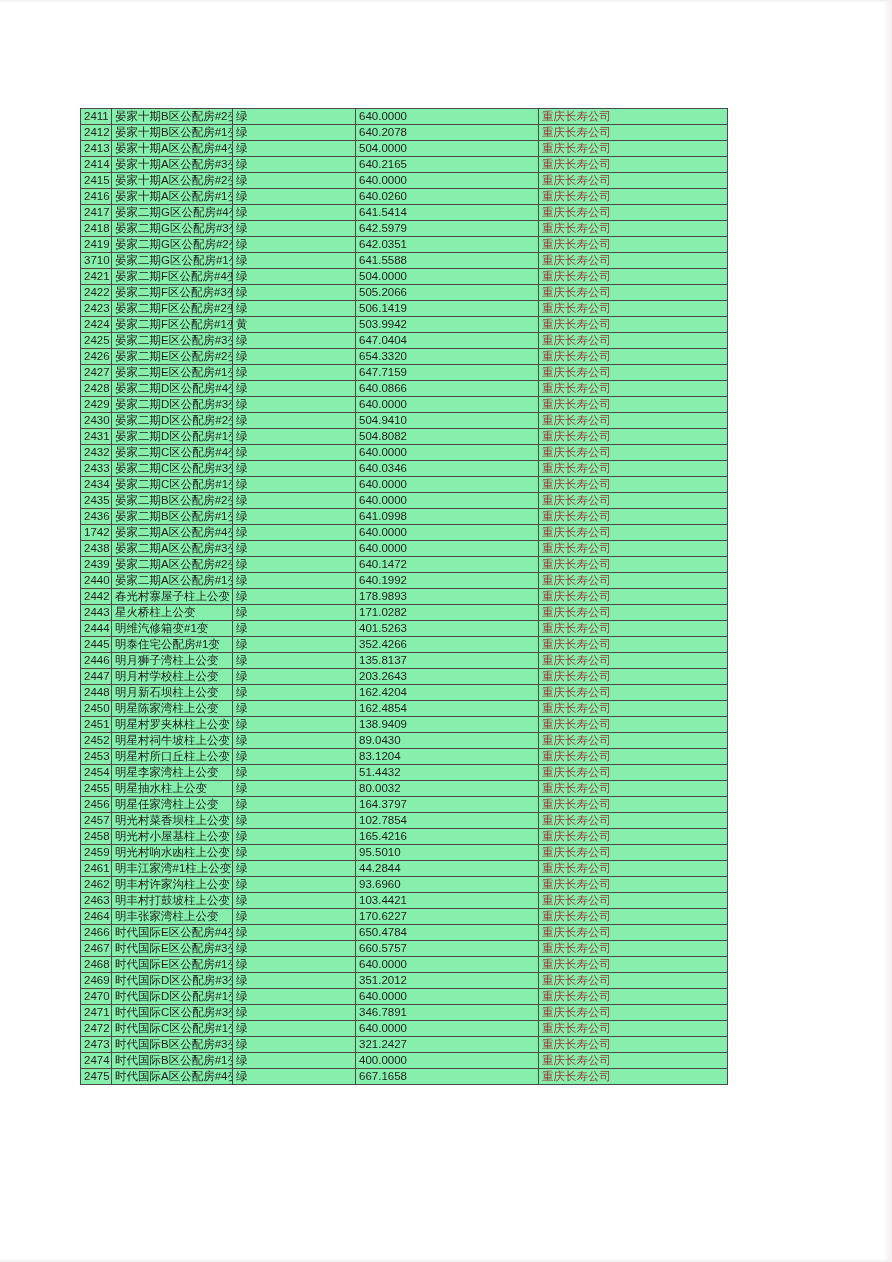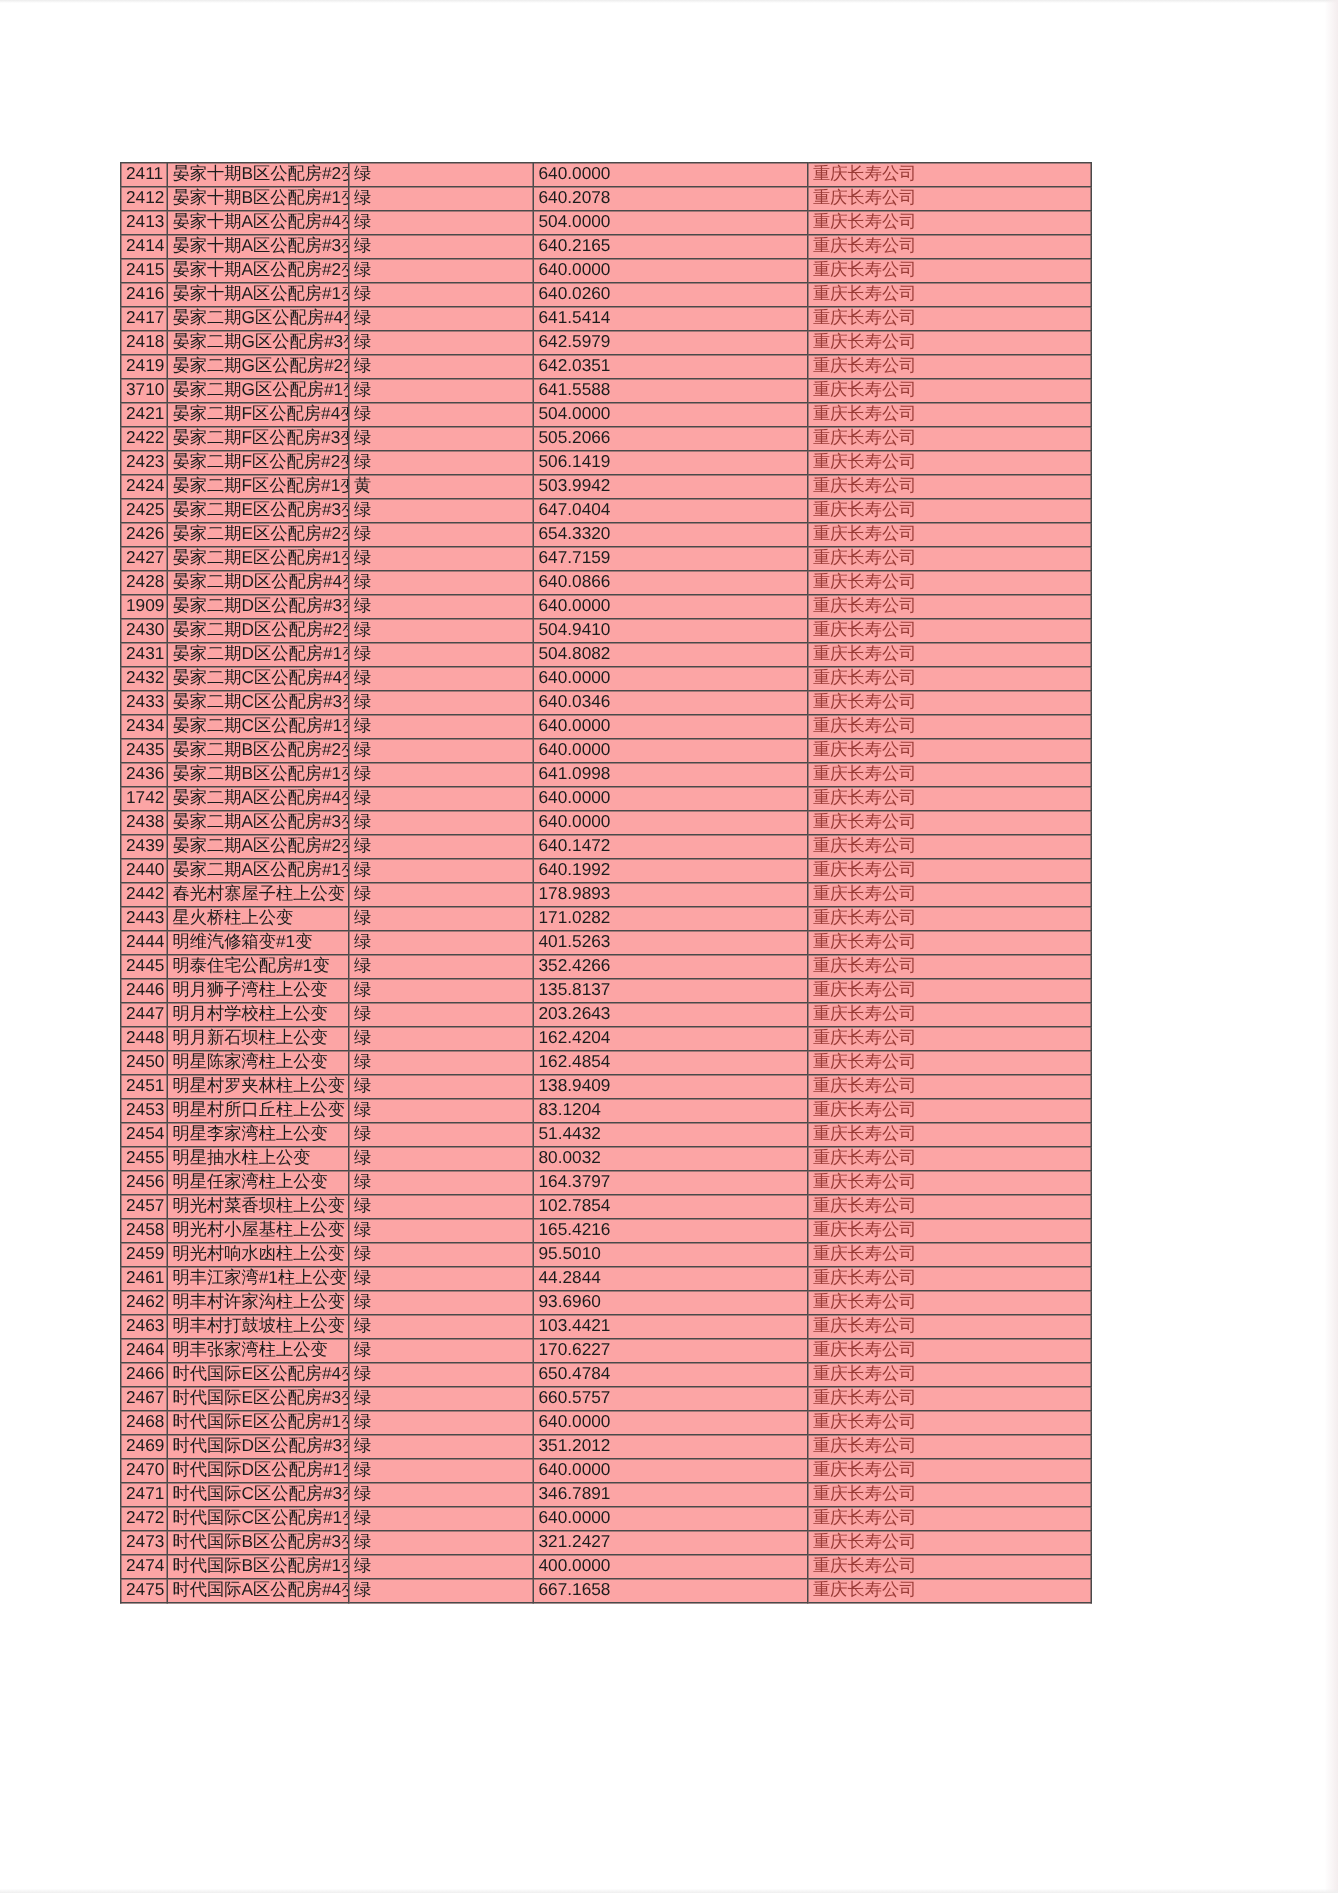--- a/index.html
+++ b/index.html
@@ -25,21 +25,21 @@
   .page-bottom-edge{
     position:absolute;left:0;right:0;bottom:0;height:3px;
     background:linear-gradient(to top,#efefef,transparent);
   }
   table.grid{
     position:absolute;
     left:80px;top:108px;
     width:647px;
     border-collapse:collapse;
     table-layout:fixed;
-    background:#fca5a5;
+    background:#86efac;
   }
   table.grid td{
     border:1px solid #4a4a4a;
     height:15px;
     font-size:11.5px;
     line-height:15px;
     padding:0 2px 0 3px;
     color:#1d1d1d;
     white-space:nowrap;
     overflow:hidden;
@@ -186,21 +186,21 @@
           <td class="company">重庆长寿公司</td>
         </tr>
         <tr>
           <td>2428</td>
           <td>晏家二期D区公配房#4变</td>
           <td>绿</td>
           <td>640.0866</td>
           <td class="company">重庆长寿公司</td>
         </tr>
         <tr>
-          <td>1909</td>
+          <td>2429</td>
           <td>晏家二期D区公配房#3变</td>
           <td>绿</td>
           <td>640.0000</td>
           <td class="company">重庆长寿公司</td>
         </tr>
         <tr>
           <td>2430</td>
           <td>晏家二期D区公配房#2变</td>
           <td>绿</td>
           <td>504.9410</td>
@@ -330,20 +330,27 @@
           <td>明星陈家湾柱上公变</td>
           <td>绿</td>
           <td>162.4854</td>
           <td class="company">重庆长寿公司</td>
         </tr>
         <tr>
           <td>2451</td>
           <td>明星村罗夹林柱上公变</td>
           <td>绿</td>
           <td>138.9409</td>
+          <td class="company">重庆长寿公司</td>
+        </tr>
+        <tr>
+          <td>2452</td>
+          <td>明星村祠牛坡柱上公变</td>
+          <td>绿</td>
+          <td>89.0430</td>
           <td class="company">重庆长寿公司</td>
         </tr>
         <tr>
           <td>2453</td>
           <td>明星村所口丘柱上公变</td>
           <td>绿</td>
           <td>83.1204</td>
           <td class="company">重庆长寿公司</td>
         </tr>
         <tr>

